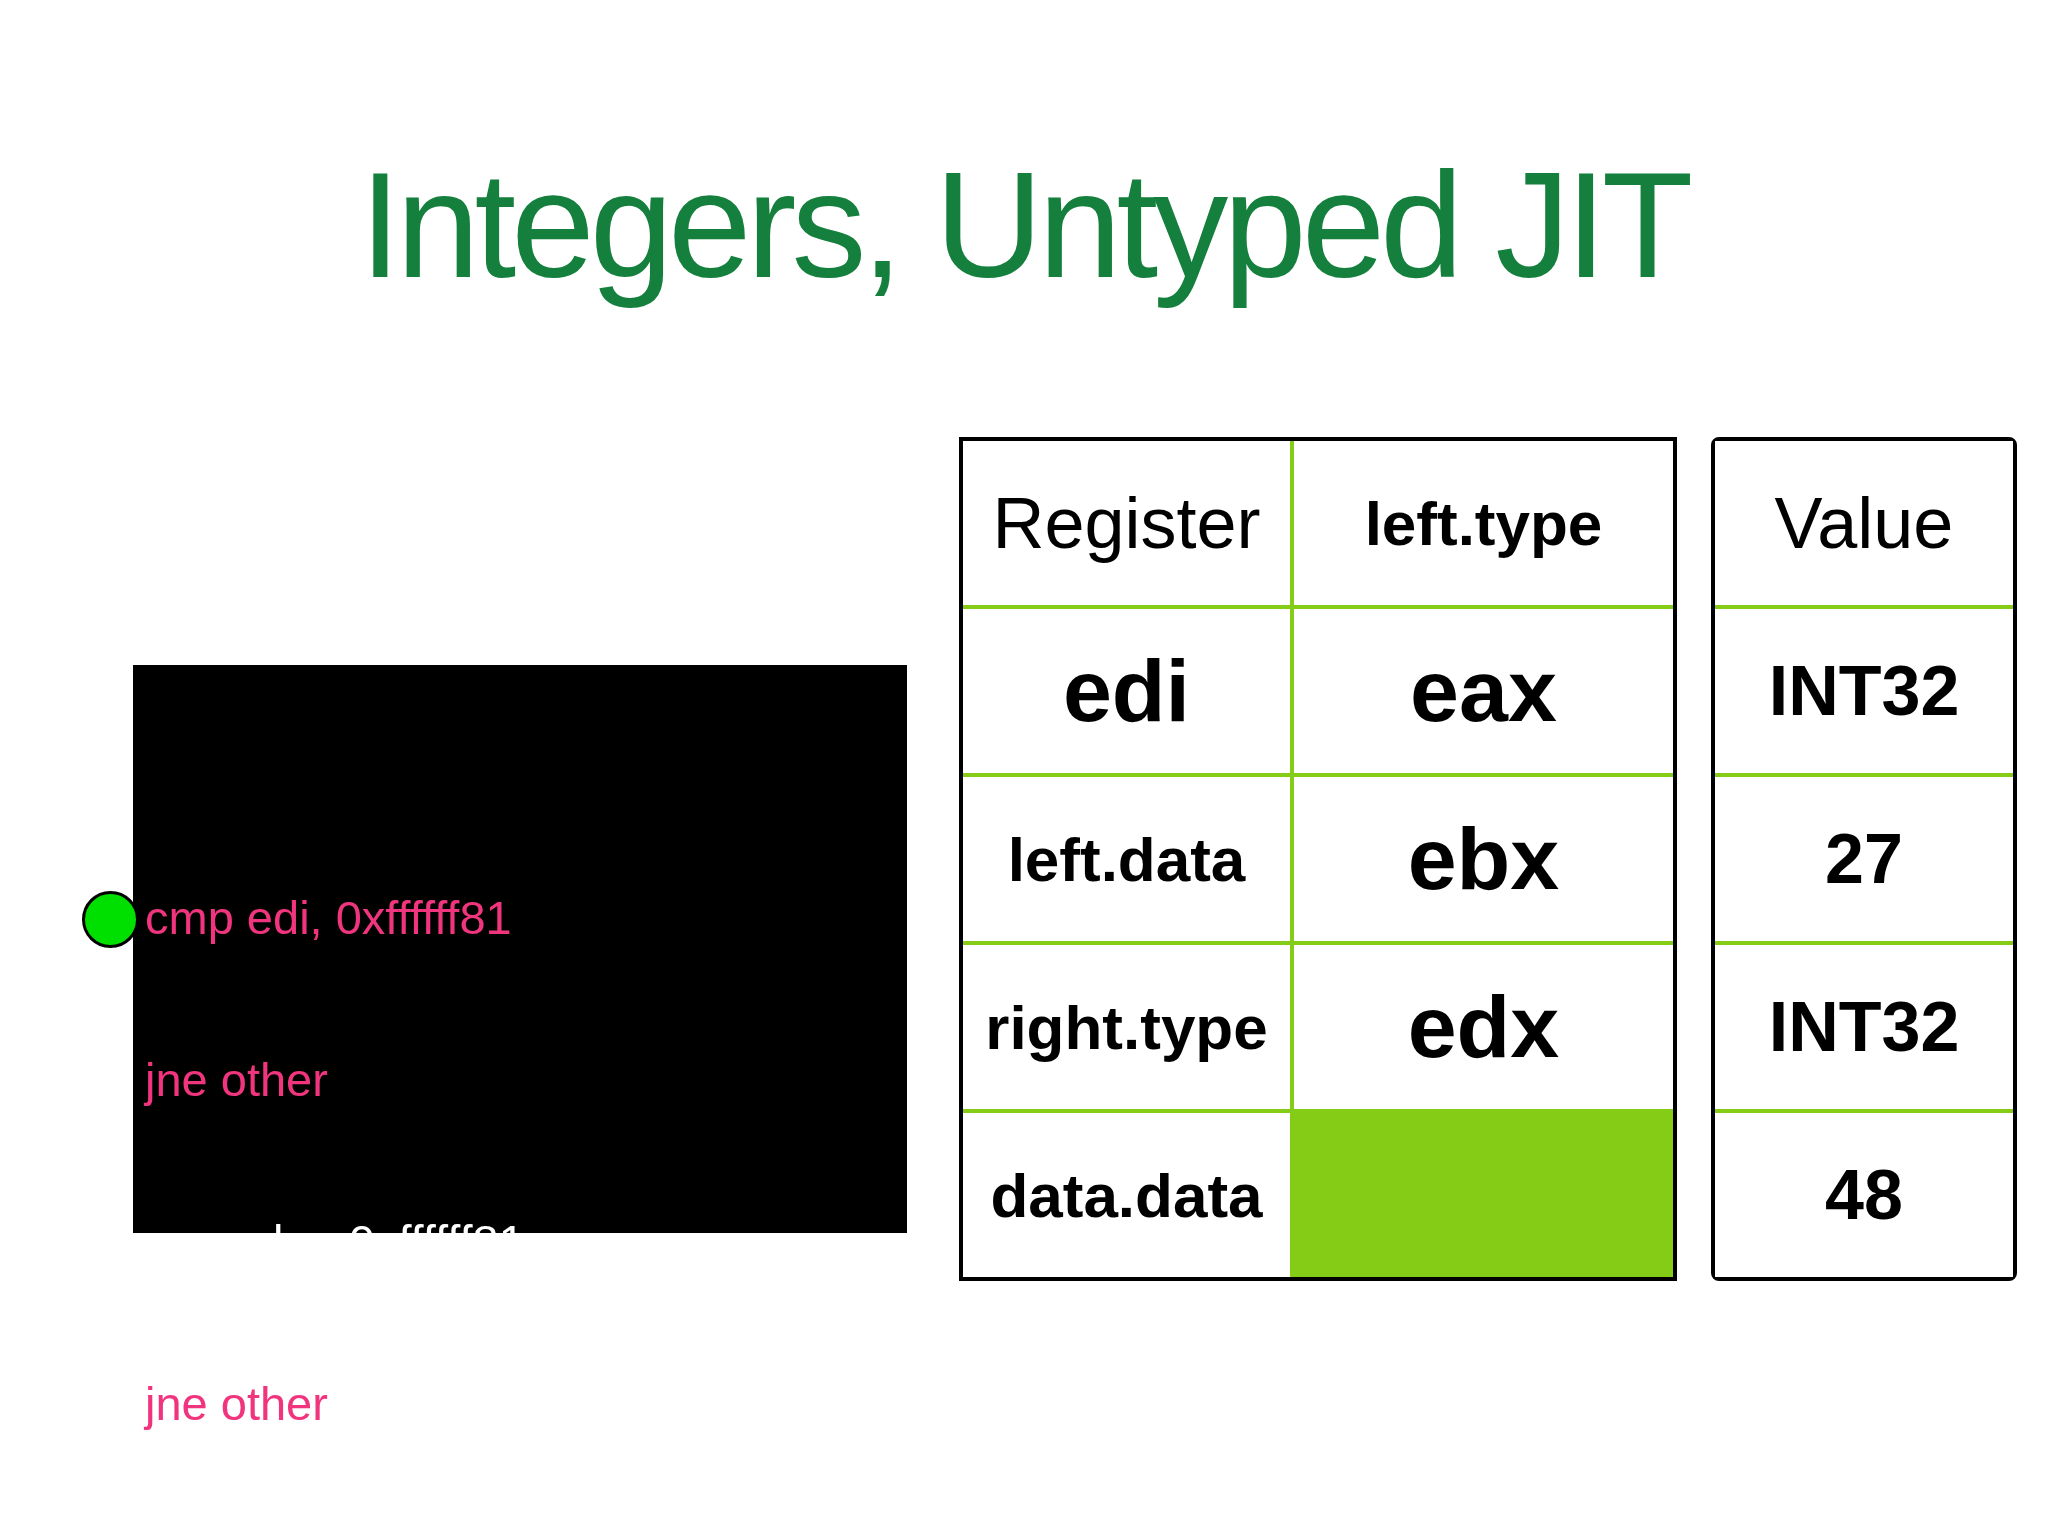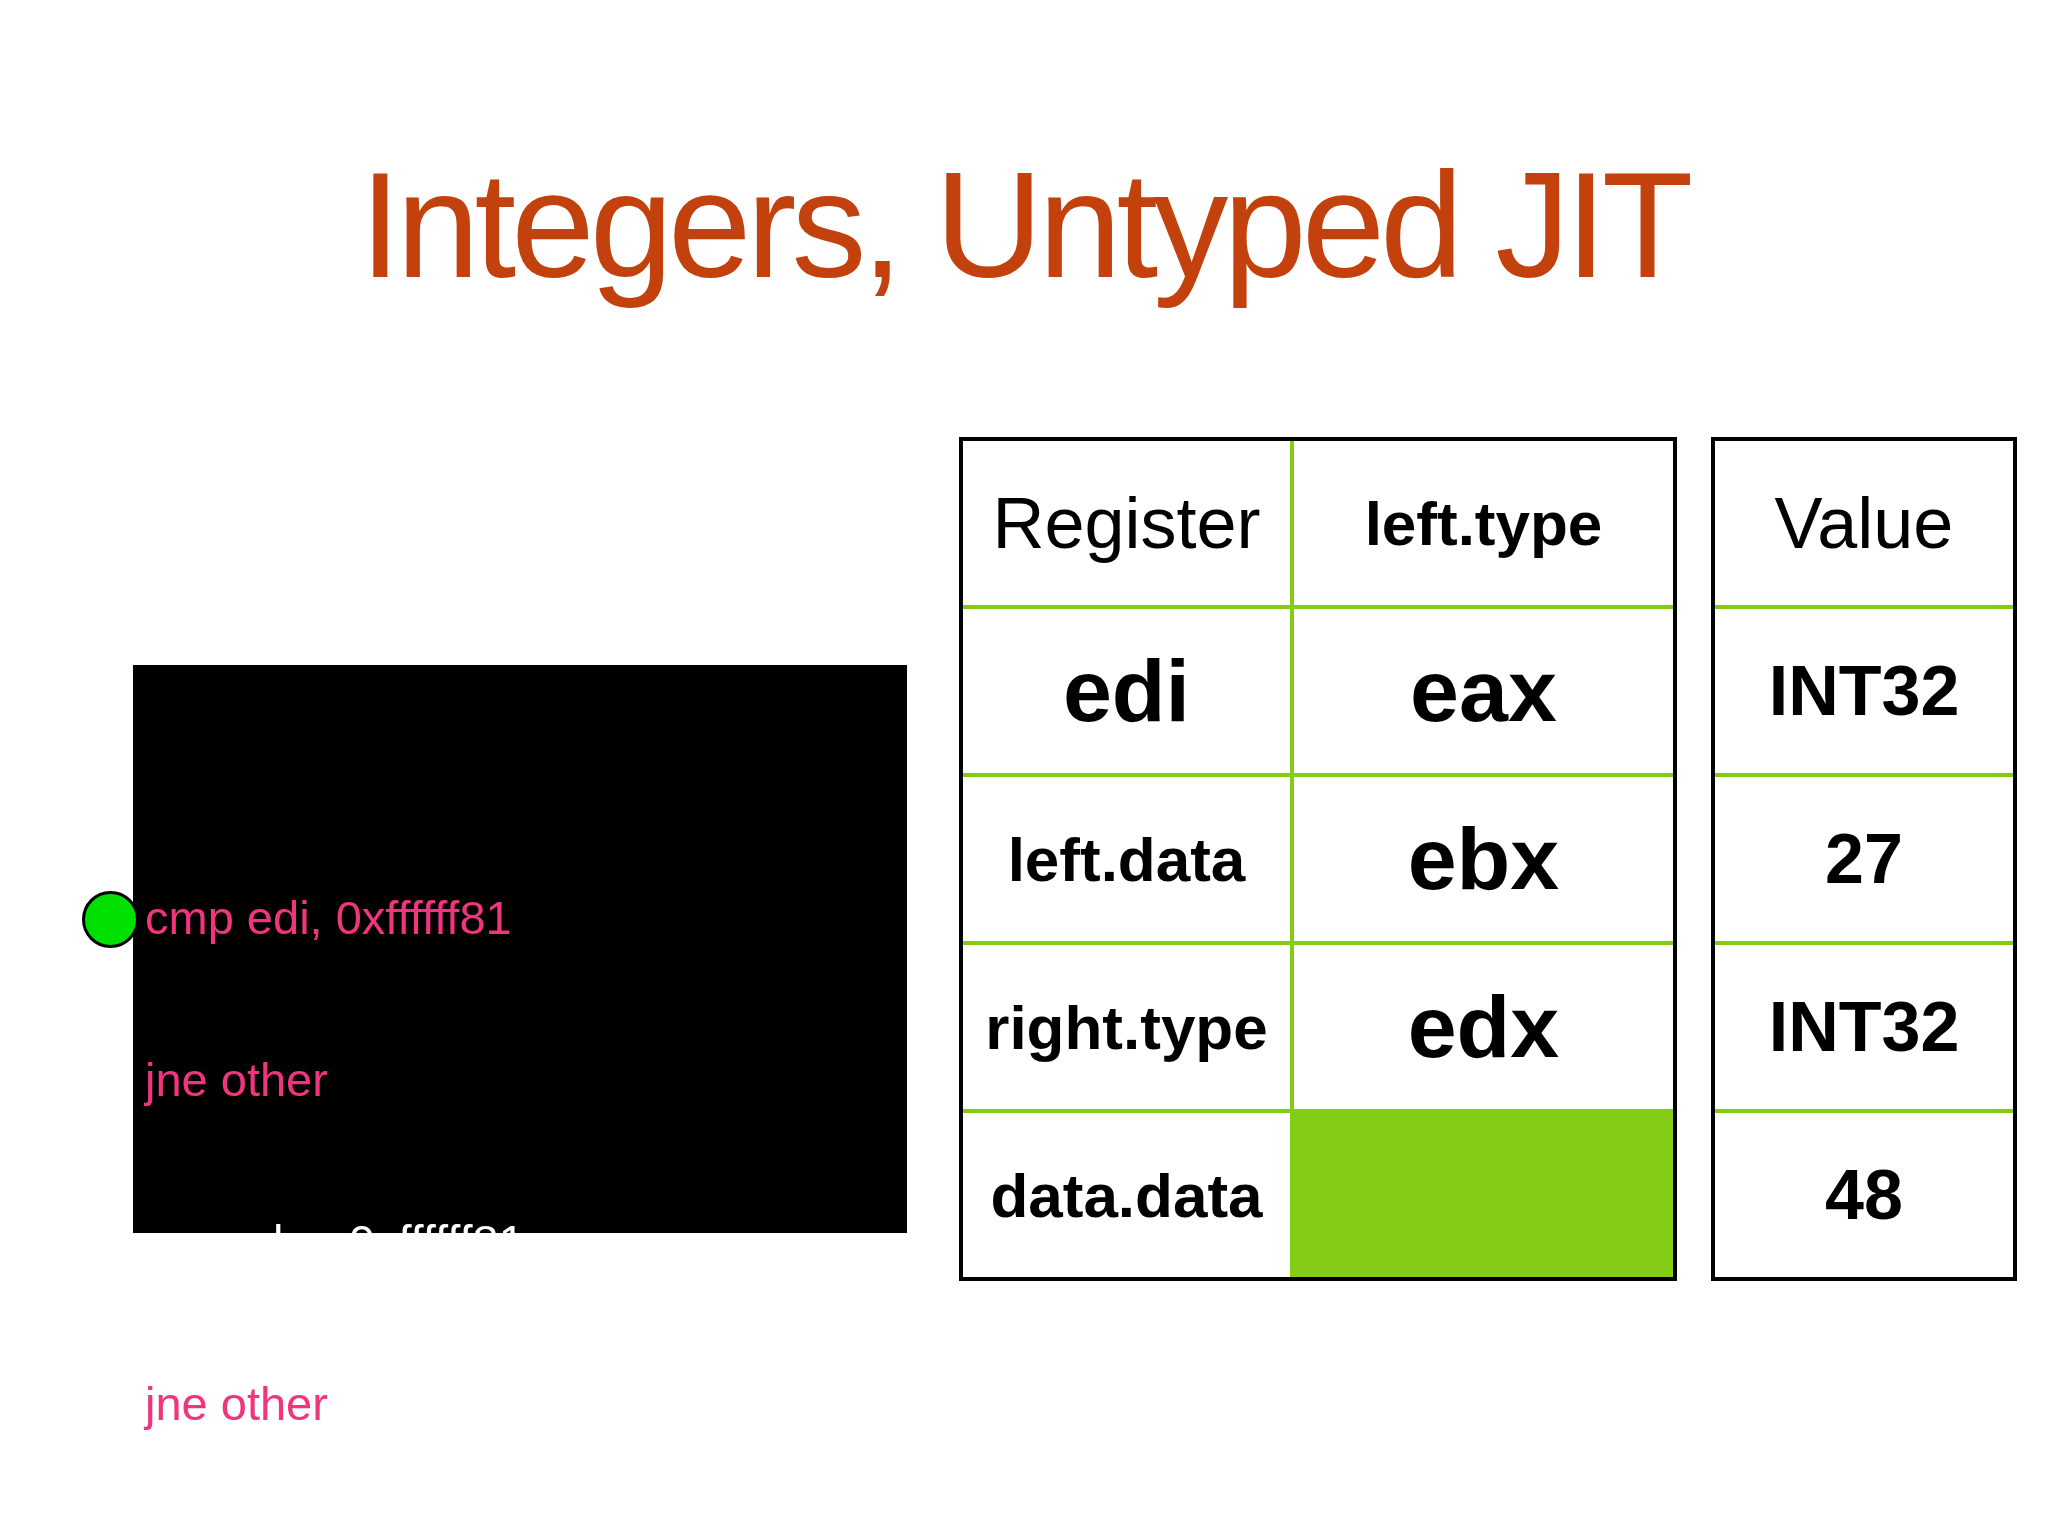--- a/index.html
+++ b/index.html
@@ -18,21 +18,21 @@
   .title {
     position: absolute;
     left: 0;
     top: 150px;
     width: 100%;
     text-align: center;
     font-size: 150px;
     font-weight: 400;
     letter-spacing: -5px;
     line-height: 1.0;
-    color: #c2410c;
+    color: #15803d;
     white-space: nowrap;
   }
   .code-block {
     position: absolute;
     left: 133px;
     top: 665px;
     width: 774px;
     height: 568px;
     box-sizing: border-box;
     padding: 118px 0 0 12px;
@@ -72,20 +72,21 @@
     left: 959px;
     top: 437px;
     grid-template-columns: 327px 379px;
     grid-auto-rows: 164px;
   }
   #value-table {
     left: 1711px;
     top: 437px;
     grid-template-columns: 298px;
     grid-auto-rows: 164px;
+    border-radius: 8px;
   }
   .th   { font-size: 72px; font-weight: 400; }
   .reg  { font-size: 88px; font-weight: bold; }
   .var  { font-size: 62px; font-weight: bold; }
   .val  { font-size: 70px; font-weight: bold; }
 </style>
 </head>
 <body>
 
 <div class="slide">

